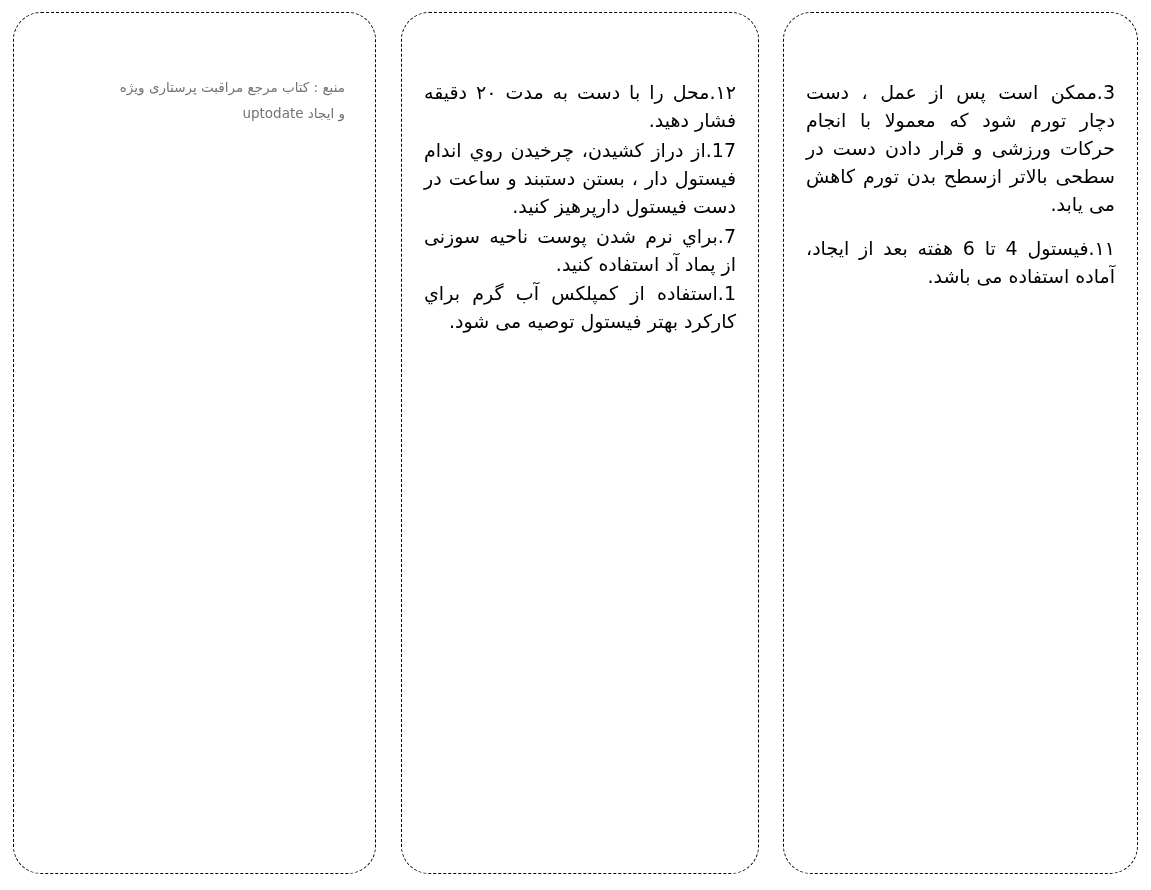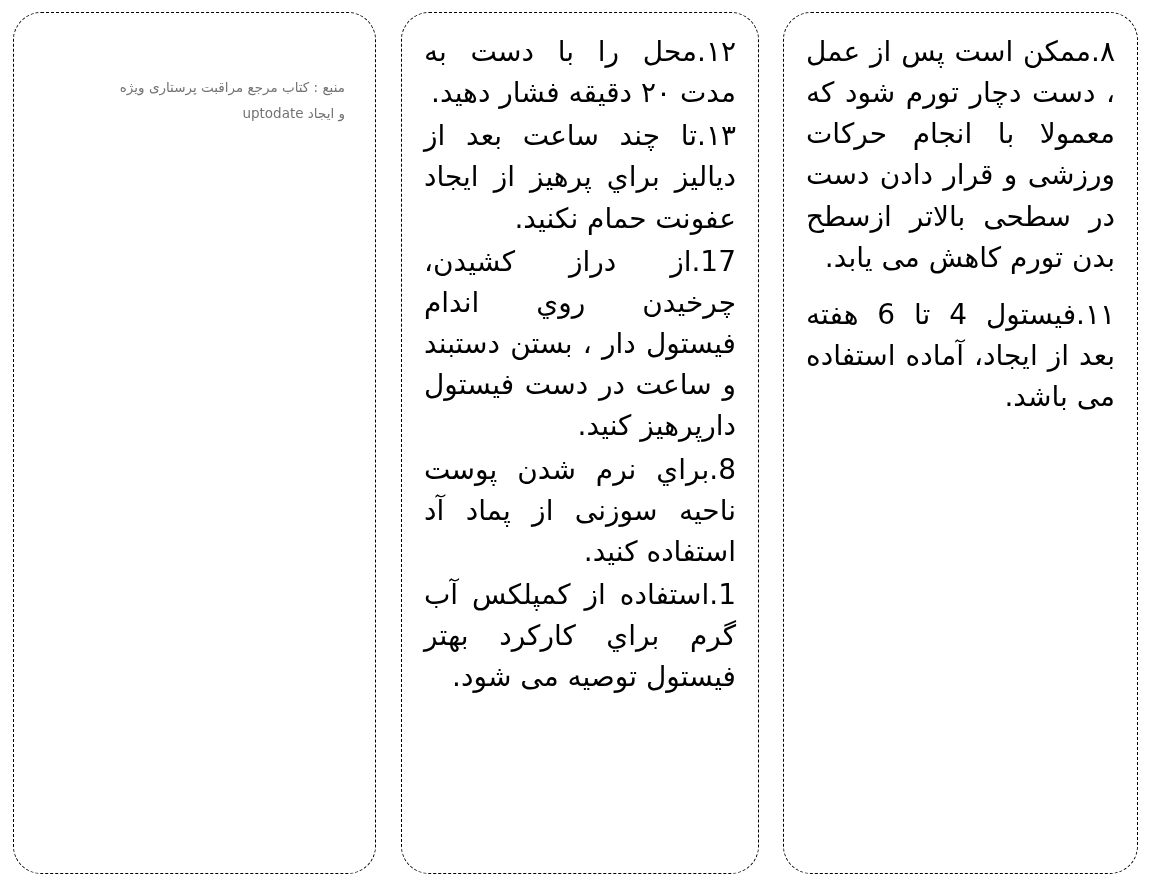--- a/index.html
+++ b/index.html
@@ -32,23 +32,24 @@
     text-align: justify;
     text-align-last: right;
     padding: 18px 22px 18px 22px;
     overflow: hidden;
   }
   .panel-right { right: 13px; width: 355px; }
   .panel-mid   { right: 392px; width: 358px; }
   .panel-left  { right: 775px; width: 363px; }
 
   .col-text {
-    font-size: 28px;
+    font-size: 19px;
     line-height: 1.47;
     font-family: "DejaVu Sans", sans-serif;
+    margin-top: 48px;
   }
   .col-text p {
     margin: 0 0 2px 0;
     text-align: justify;
     text-align-last: right;
   }
   .col-text p.gap {
     margin-top: 16px;
   }
   .source-block {
@@ -62,31 +63,30 @@
   }
   .source-block p { margin: 0; }
 </style>
 </head>
 <body>
 
 <div class="page">
 
   <div class="panel panel-right">
     <div class="col-text">
-      <p>۸.ممکن است پس از عمل ، دست دچار تورم شود که معمولا با انجام حرکات ورزشی و قرار دادن دست در سطحی بالاتر ازسطح بدن تورم کاهش می یابد.</p>
+      <p>3.ممکن است پس از عمل ، دست دچار تورم شود که معمولا با انجام حرکات ورزشی و قرار دادن دست در سطحی بالاتر ازسطح بدن تورم کاهش می یابد.</p>
       <p class="gap">۱۱.فیستول 4 تا 6 هفته بعد از ایجاد، آماده استفاده می باشد.</p>
     </div>
   </div>
 
   <div class="panel panel-mid">
     <div class="col-text">
       <p>۱۲.محل را با دست به مدت ۲۰ دقیقه فشار دهید.</p>
-      <p>۱۳.تا چند ساعت بعد از دیالیز براي پرهیز از ایجاد عفونت حمام نکنید.</p>
       <p>17.از دراز کشیدن، چرخیدن روي اندام فیستول دار ، بستن دستبند و ساعت در دست فیستول دارپرهیز کنید.</p>
-      <p>8.براي نرم شدن پوست ناحیه سوزنی از پماد آد استفاده کنید.</p>
+      <p>7.براي نرم شدن پوست ناحیه سوزنی از پماد آد استفاده کنید.</p>
       <p>1.استفاده از کمپلکس آب گرم براي کارکرد بهتر فیستول توصیه می شود.</p>
     </div>
   </div>
 
   <div class="panel panel-left">
     <div class="source-block">
       <p>منبع : کتاب مرجع مراقبت پرستاری ویژه</p>
       <p>و ایجاد uptodate</p>
     </div>
   </div>

